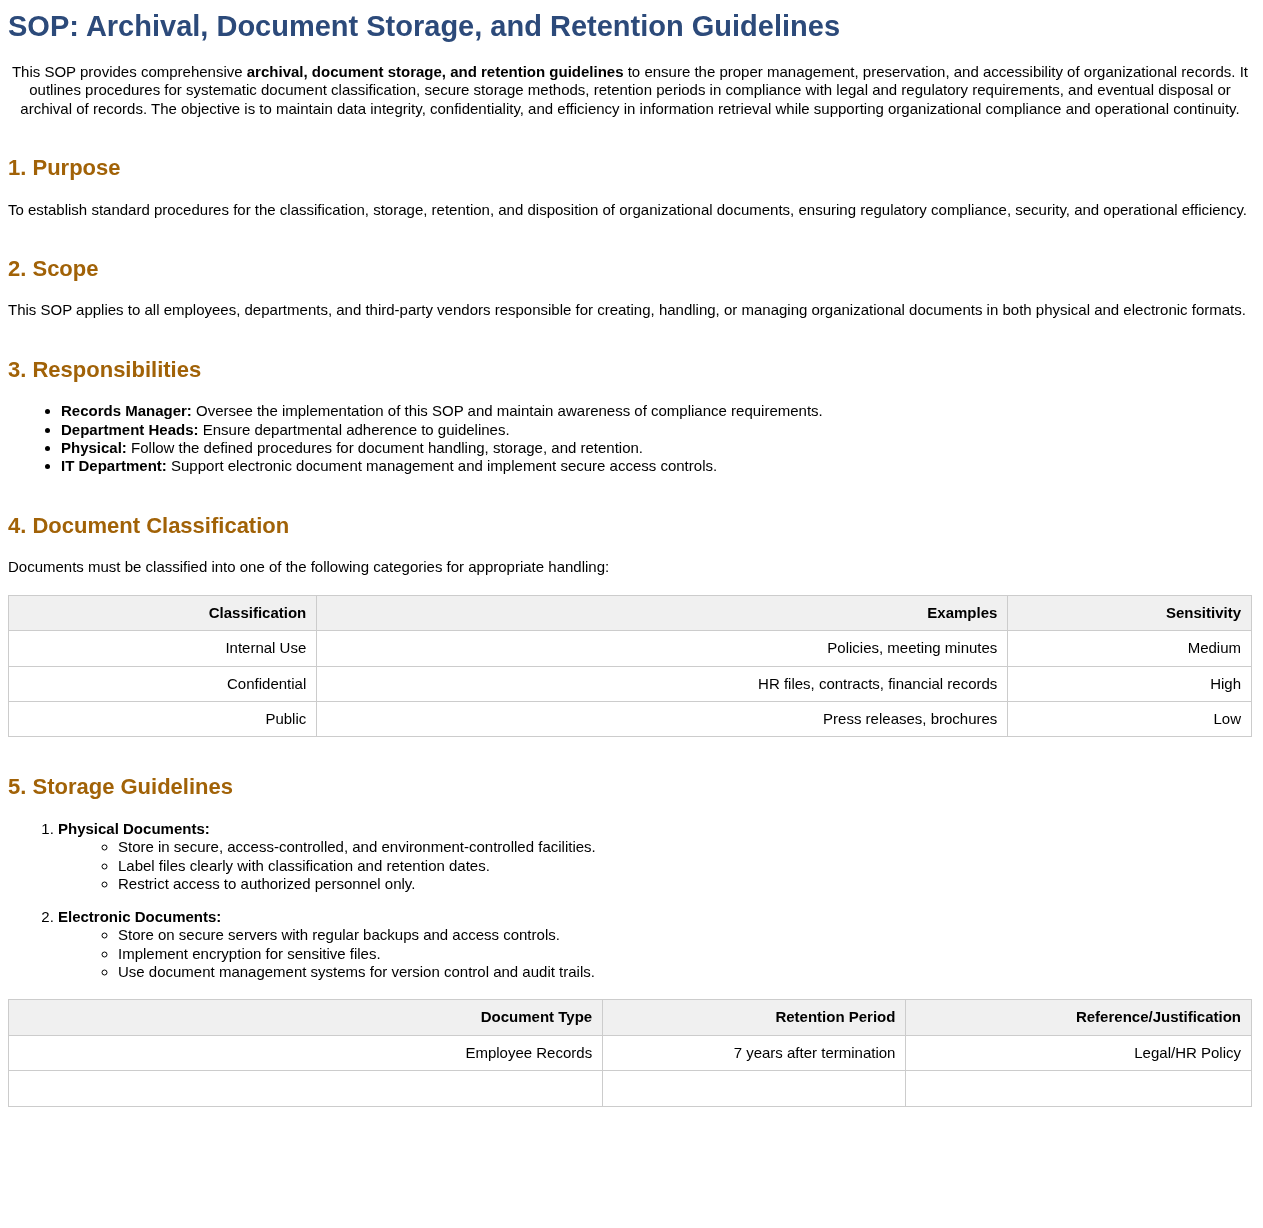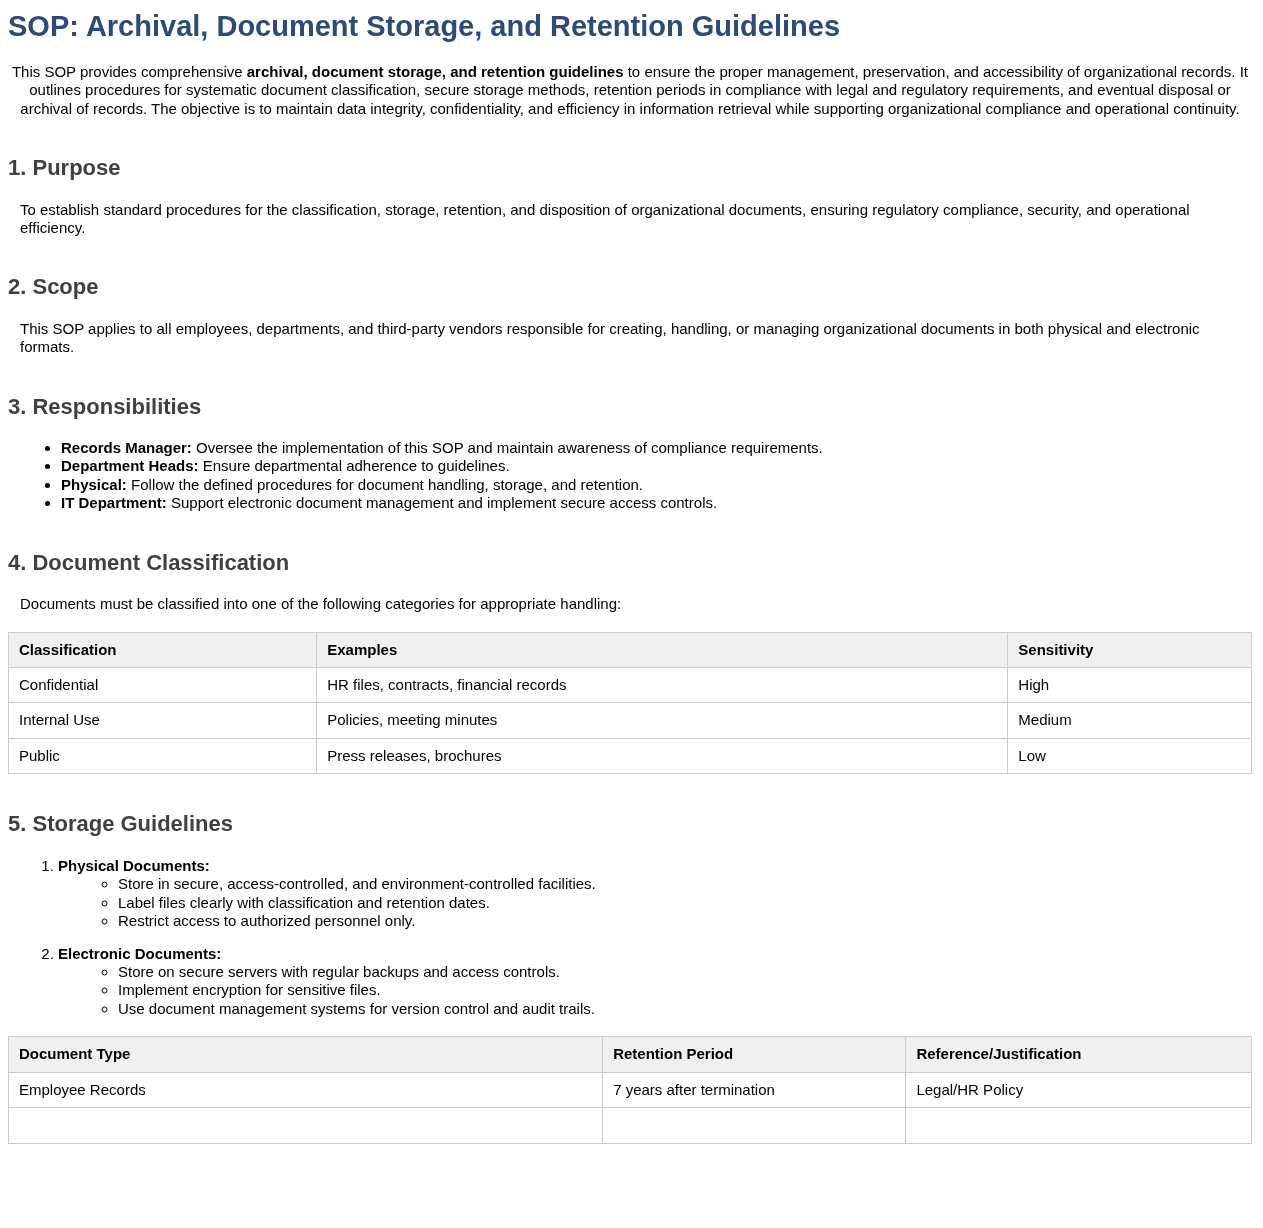--- a/index.html
+++ b/index.html
@@ -23,25 +23,25 @@
     font-size: 29px;
     line-height: 1.2;
     margin: 9px 0 19px 0;
     color: #2c4a7a;
     font-weight: bold;
   }
   h2 {
     font-size: 22px;
     line-height: 1.2;
     margin: 37px 0 19px 0;
-    color: #404040;
+    color: #a16207;
     font-weight: bold;
   }
   p {
-    margin: 15px 12px;
+    margin: 15px 0;
   }
   .intro {
     margin: 0;
     text-align: center;
   }
   ul.resp {
     margin: 15px 0;
     padding-left: 53px;
     list-style-type: disc;
   }
@@ -66,21 +66,21 @@
   }
   table.tbl {
     width: 100%;
     border-collapse: collapse;
     margin: 18px 0;
     table-layout: fixed;
   }
   table.tbl th, table.tbl td {
     border: 1px solid #cccccc;
     padding: 8px 10px;
-    text-align: left;
+    text-align: right;
     vertical-align: middle;
     font-size: 15px;
   }
   table.tbl th {
     background: #f0f0f0;
     font-weight: bold;
   }
   
   .t-class .c1 { width: 24.8%; }
   .t-class .c2 { width: 55.6%; }
@@ -131,28 +131,28 @@
         </colgroup>
       <thead>
         <tr>
           <th>Classification</th>
           <th>Examples</th>
           <th>Sensitivity</th>
         </tr>
       </thead>
       <tbody>
         <tr>
+          <td>Internal Use</td>
+          <td>Policies, meeting minutes</td>
+          <td>Medium</td>
+        </tr>
+        <tr>
           <td>Confidential</td>
           <td>HR files, contracts, financial records</td>
           <td>High</td>
-        </tr>
-        <tr>
-          <td>Internal Use</td>
-          <td>Policies, meeting minutes</td>
-          <td>Medium</td>
         </tr>
         <tr>
           <td>Public</td>
           <td>Press releases, brochures</td>
           <td>Low</td>
         </tr>
       </tbody>
     </table>
   </section>
 

